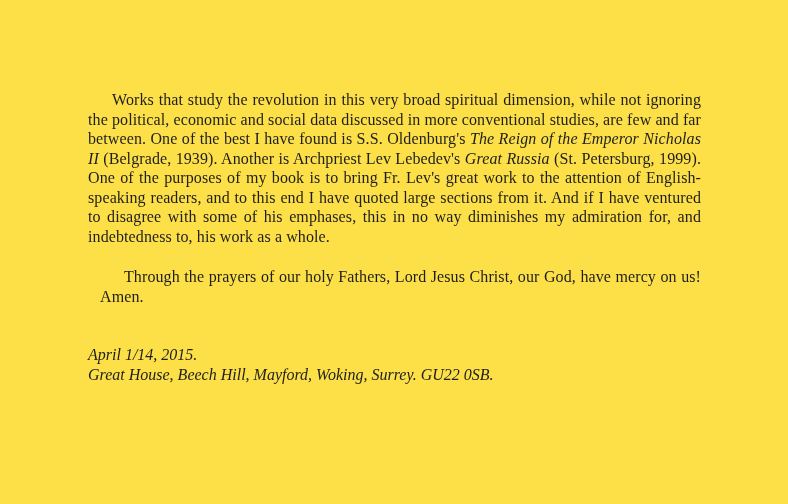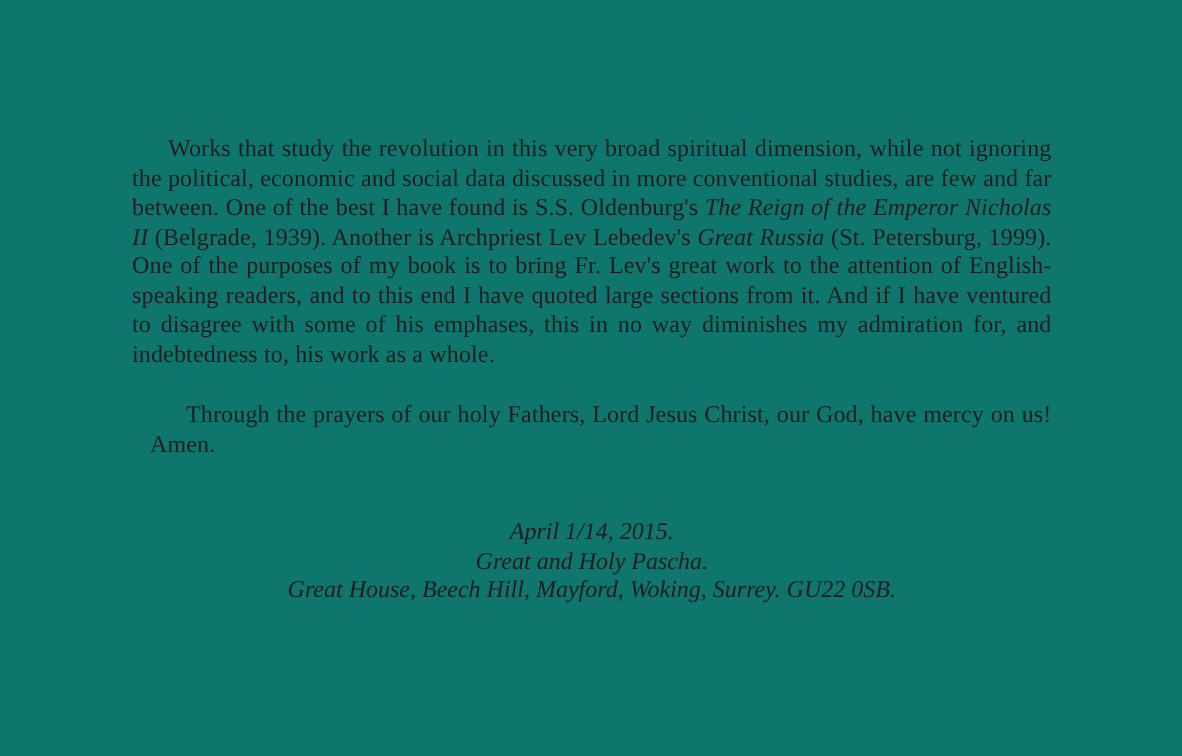--- a/index.html
+++ b/index.html
@@ -4,21 +4,21 @@
 <style>
   html, body {
     margin: 0;
     padding: 0;
     background: #ffffff;
   }
   .page {
     position: relative;
     width: 788px;
     height: 504px;
-    background: #0f766e;
+    background: #fde047;
     overflow: hidden;
     font-family: "Liberation Serif", serif;
     color: #1e1e1e;
   }
   .text-block {
     position: absolute;
     left: 88px;
     top: 90px;
     width: 613px;
   }
@@ -32,21 +32,21 @@
   }
   .para + .para {
     margin-top: 21px;
     margin-left: 12px;
   }
   .italic {
     font-style: italic;
   }
   .colophon {
     margin-top: 39px;
-    text-align: center;
+    text-align: left;
     font-style: italic;
     font-size: 16px;
     line-height: 19.5px;
   }
   .colophon-line {
     white-space: nowrap;
   }
 </style>
 </head>
 <body>
@@ -57,18 +57,17 @@
     <p class="para">
       <span>Works that study the revolution in this very broad spiritual dimension, while not ignoring the political, economic and social data discussed in more conventional studies, are few and far between. One of the best I have found is S.S. Oldenburg's </span><span class="italic">The Reign of the Emperor Nicholas II</span><span> (Belgrade, 1939). Another is Archpriest Lev Lebedev's </span><span class="italic">Great Russia</span><span> (St. Petersburg, 1999). One of the purposes of my book is to bring Fr. Lev's great work to the attention of English-speaking readers, and to this end I have quoted large sections from it. And if I have ventured to disagree with some of his emphases, this in no way diminishes my admiration for, and indebtedness to, his work as a whole.</span>
     </p>
 
     <p class="para">
       <span>Through the prayers of our holy Fathers, Lord Jesus Christ, our God, have mercy on us! Amen.</span>
     </p>
 
     <div class="colophon">
       <div class="colophon-line">April 1/14, 2015.</div>
-      <div class="colophon-line">Great and Holy Pascha.</div>
       <div class="colophon-line">Great House, Beech Hill, Mayford, Woking, Surrey. GU22 0SB.</div>
     </div>
 
   </div>
 </div>
 
 </body></html>

